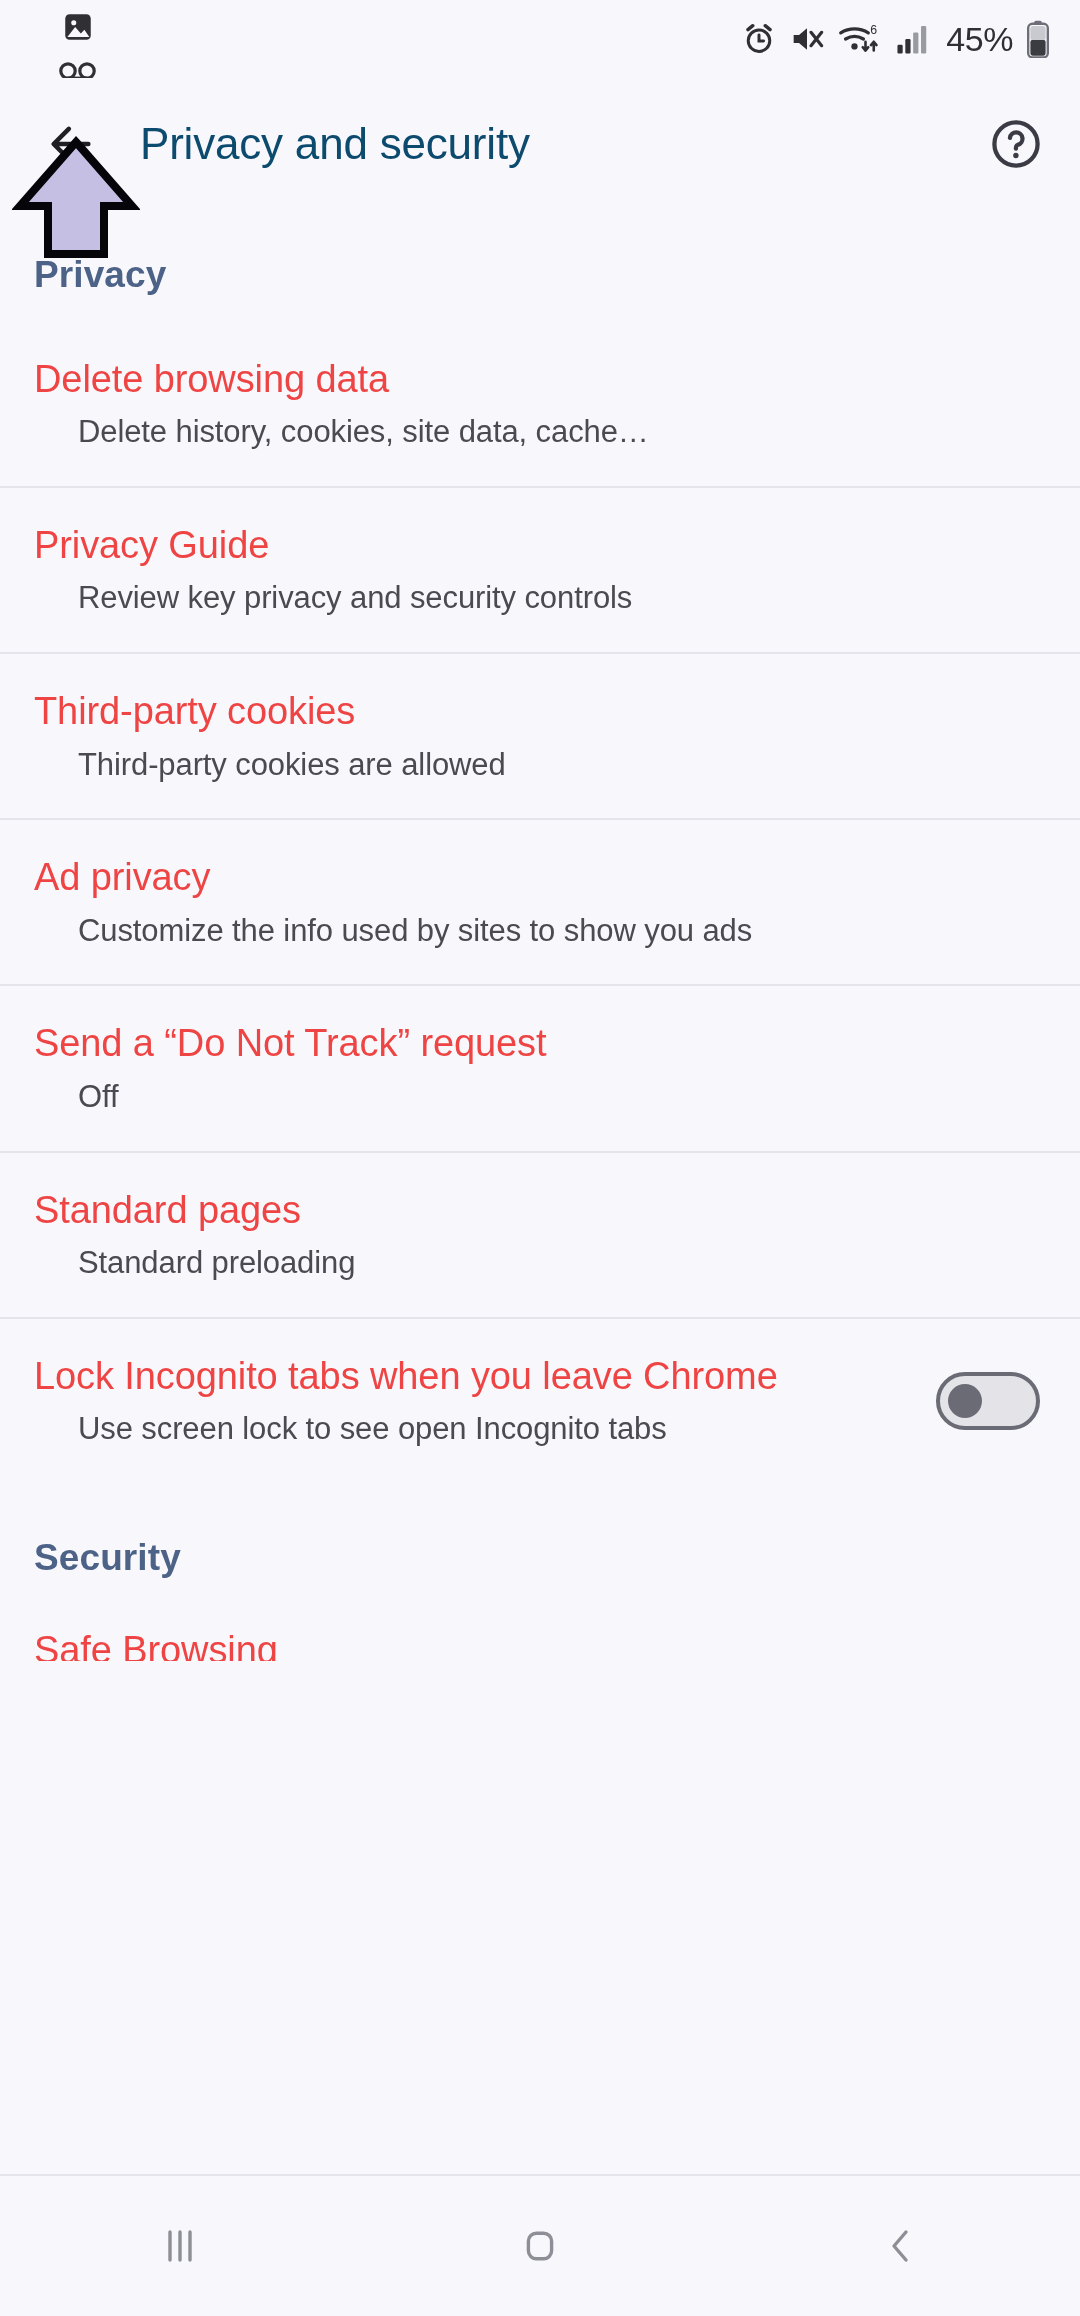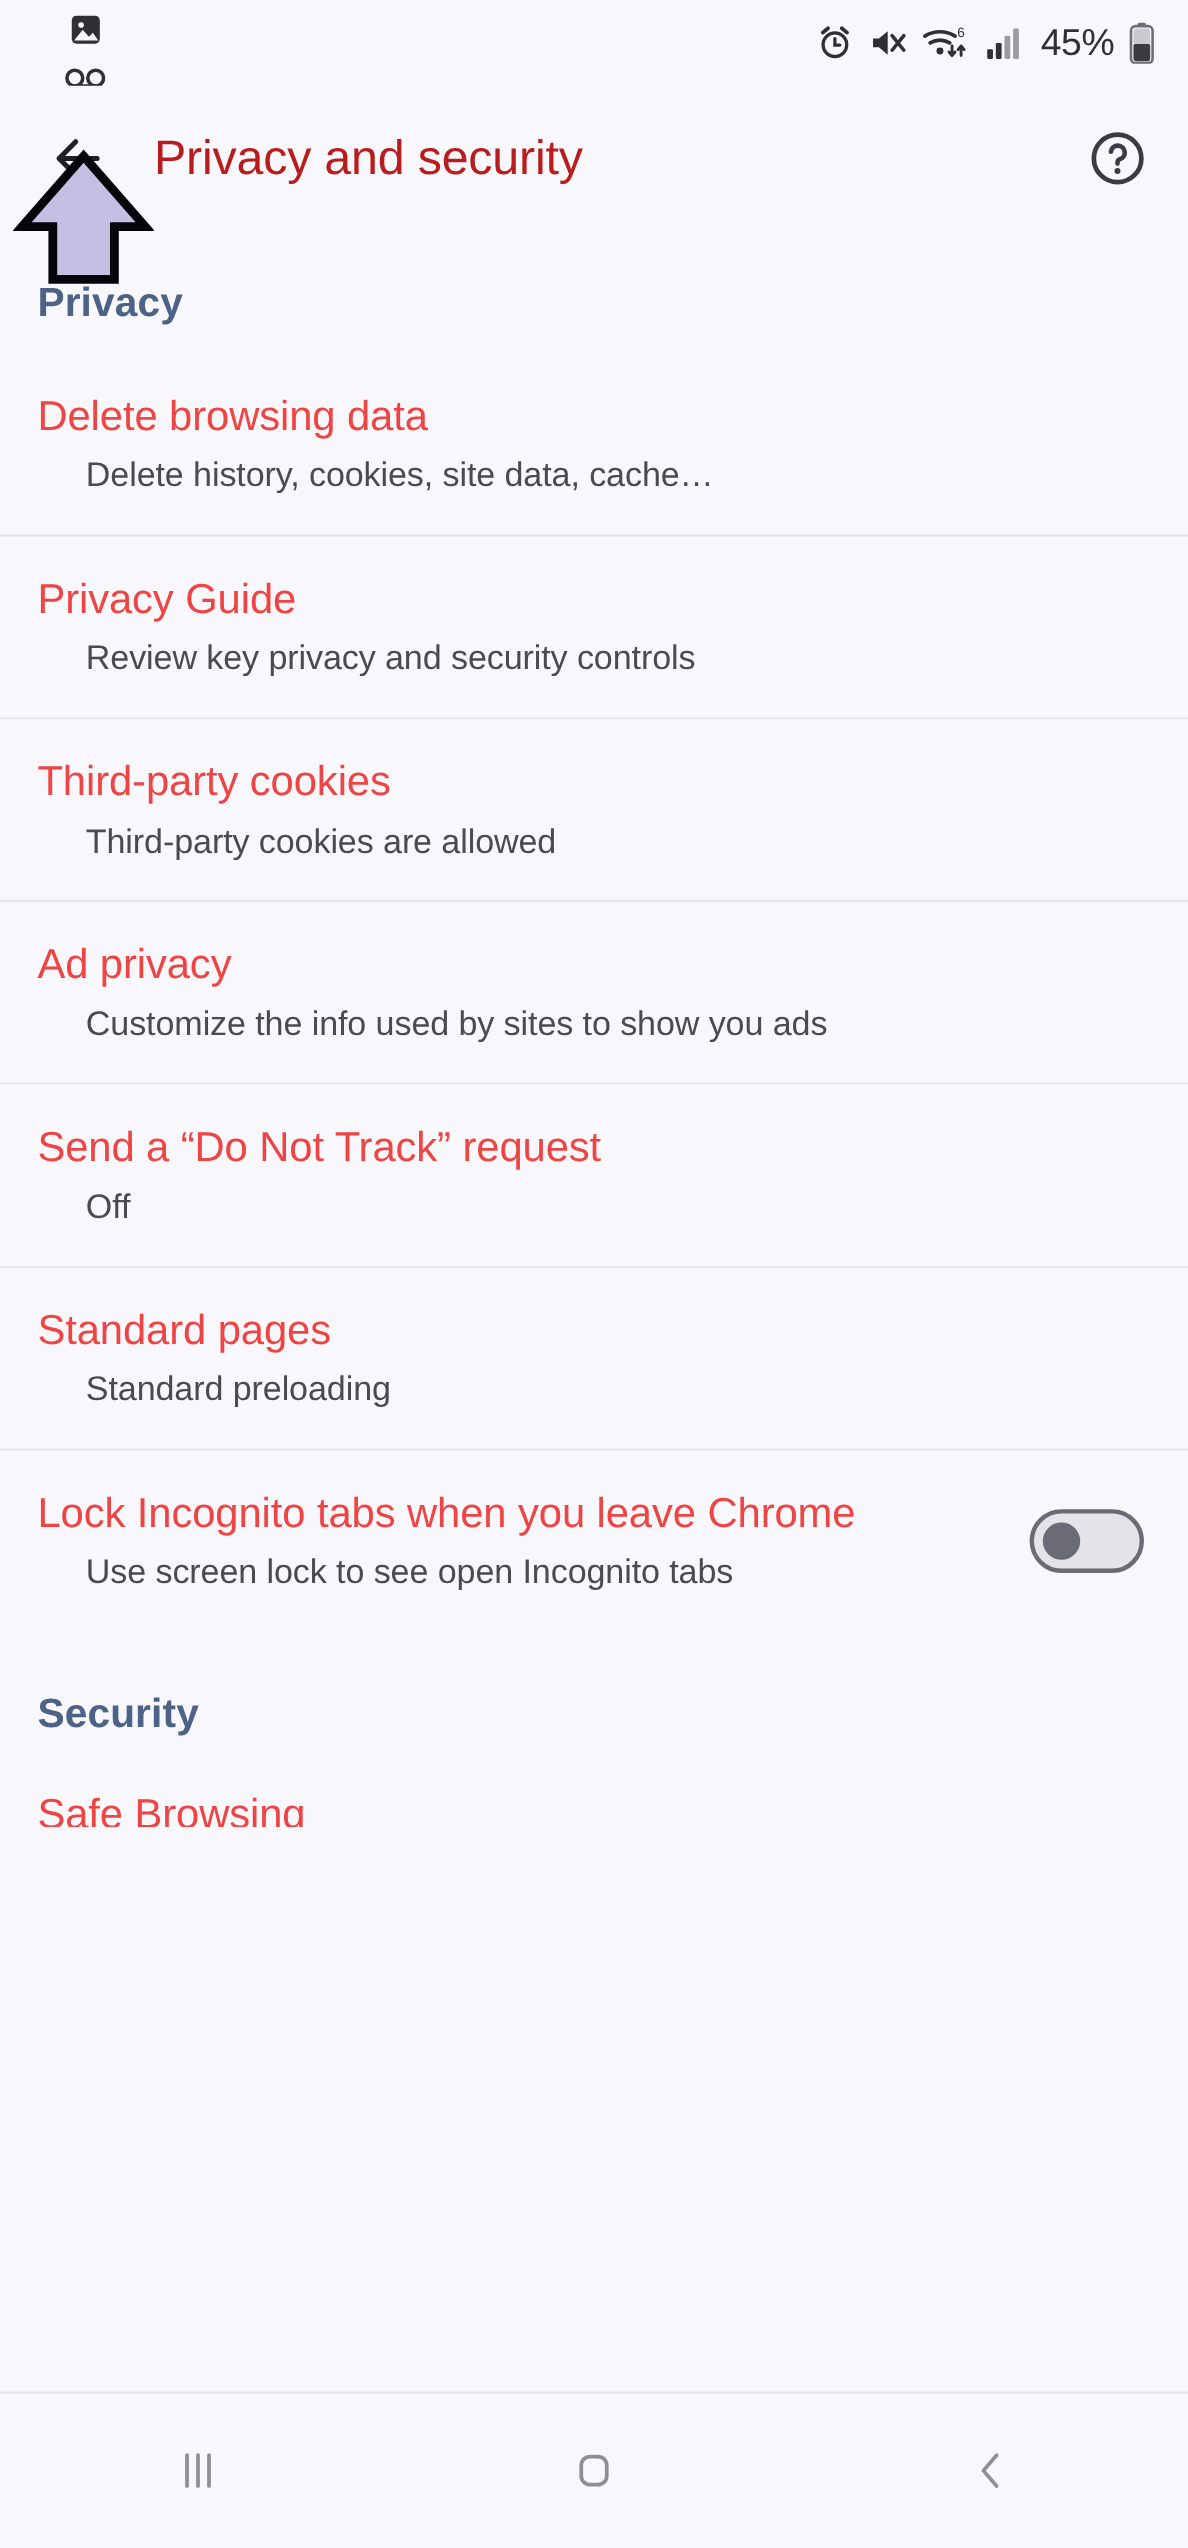--- a/index.html
+++ b/index.html
@@ -76,21 +76,21 @@
     height: 74px;
     display: flex;
     align-items: center;
     justify-content: center;
     flex: 0 0 74px;
     cursor: pointer;
   }
   .app-title {
     font-size: 44px;
     font-weight: 400;
-    color: #b91c1c;
+    color: #0c4a6e;
     margin-left: 32px;
     flex: 1 1 auto;
     letter-spacing: -0.2px;
     white-space: nowrap;
   }
   .help-btn {
     width: 72px;
     height: 72px;
     display: flex;
     align-items: center;

